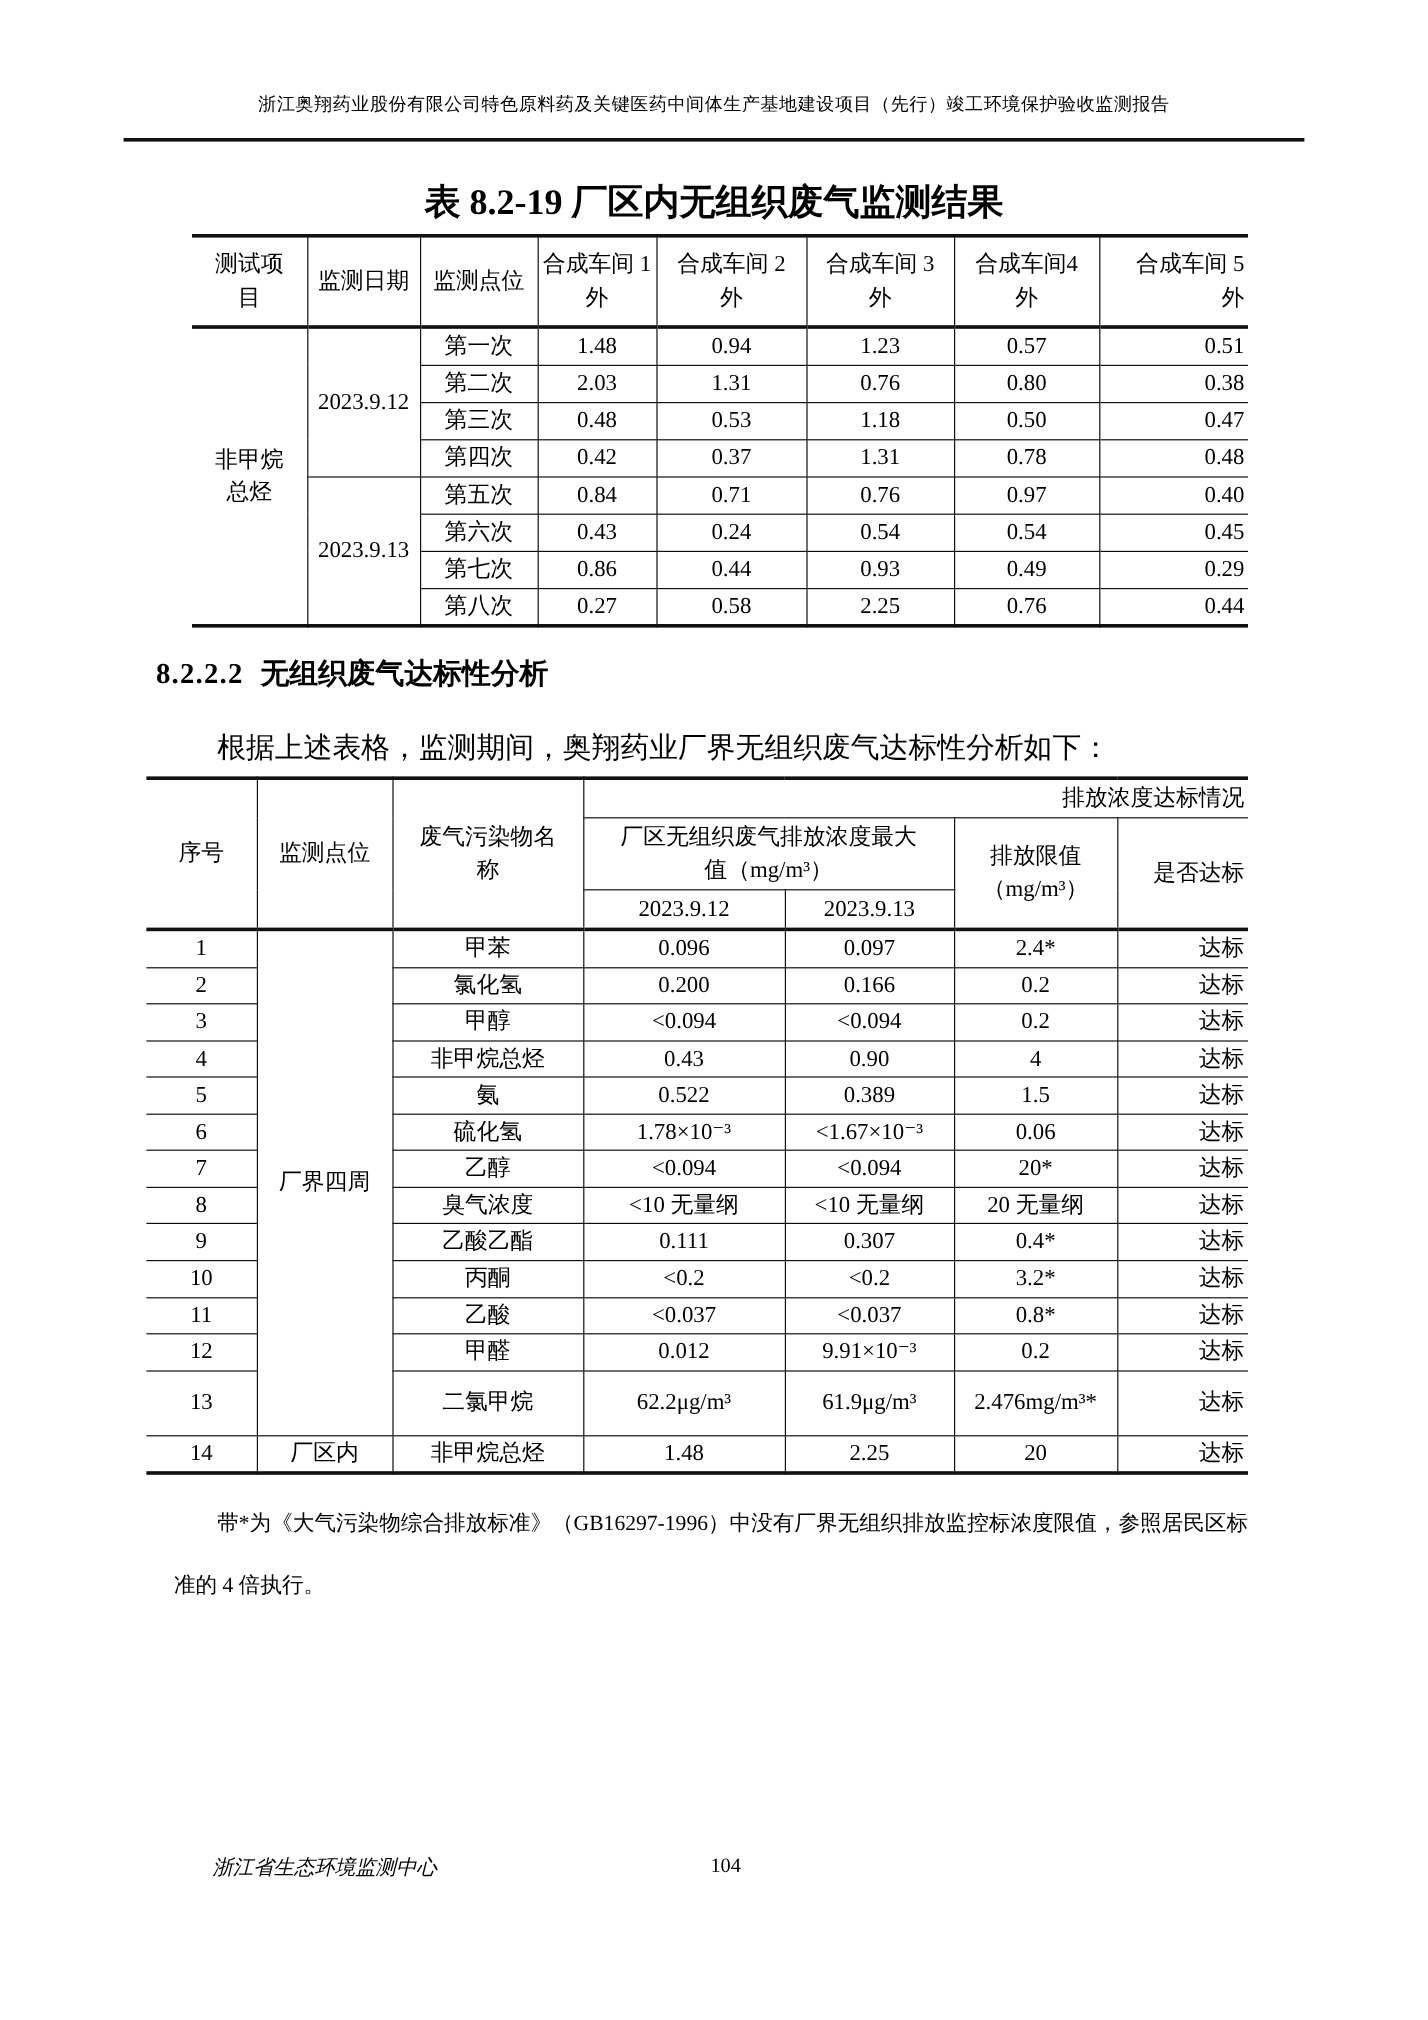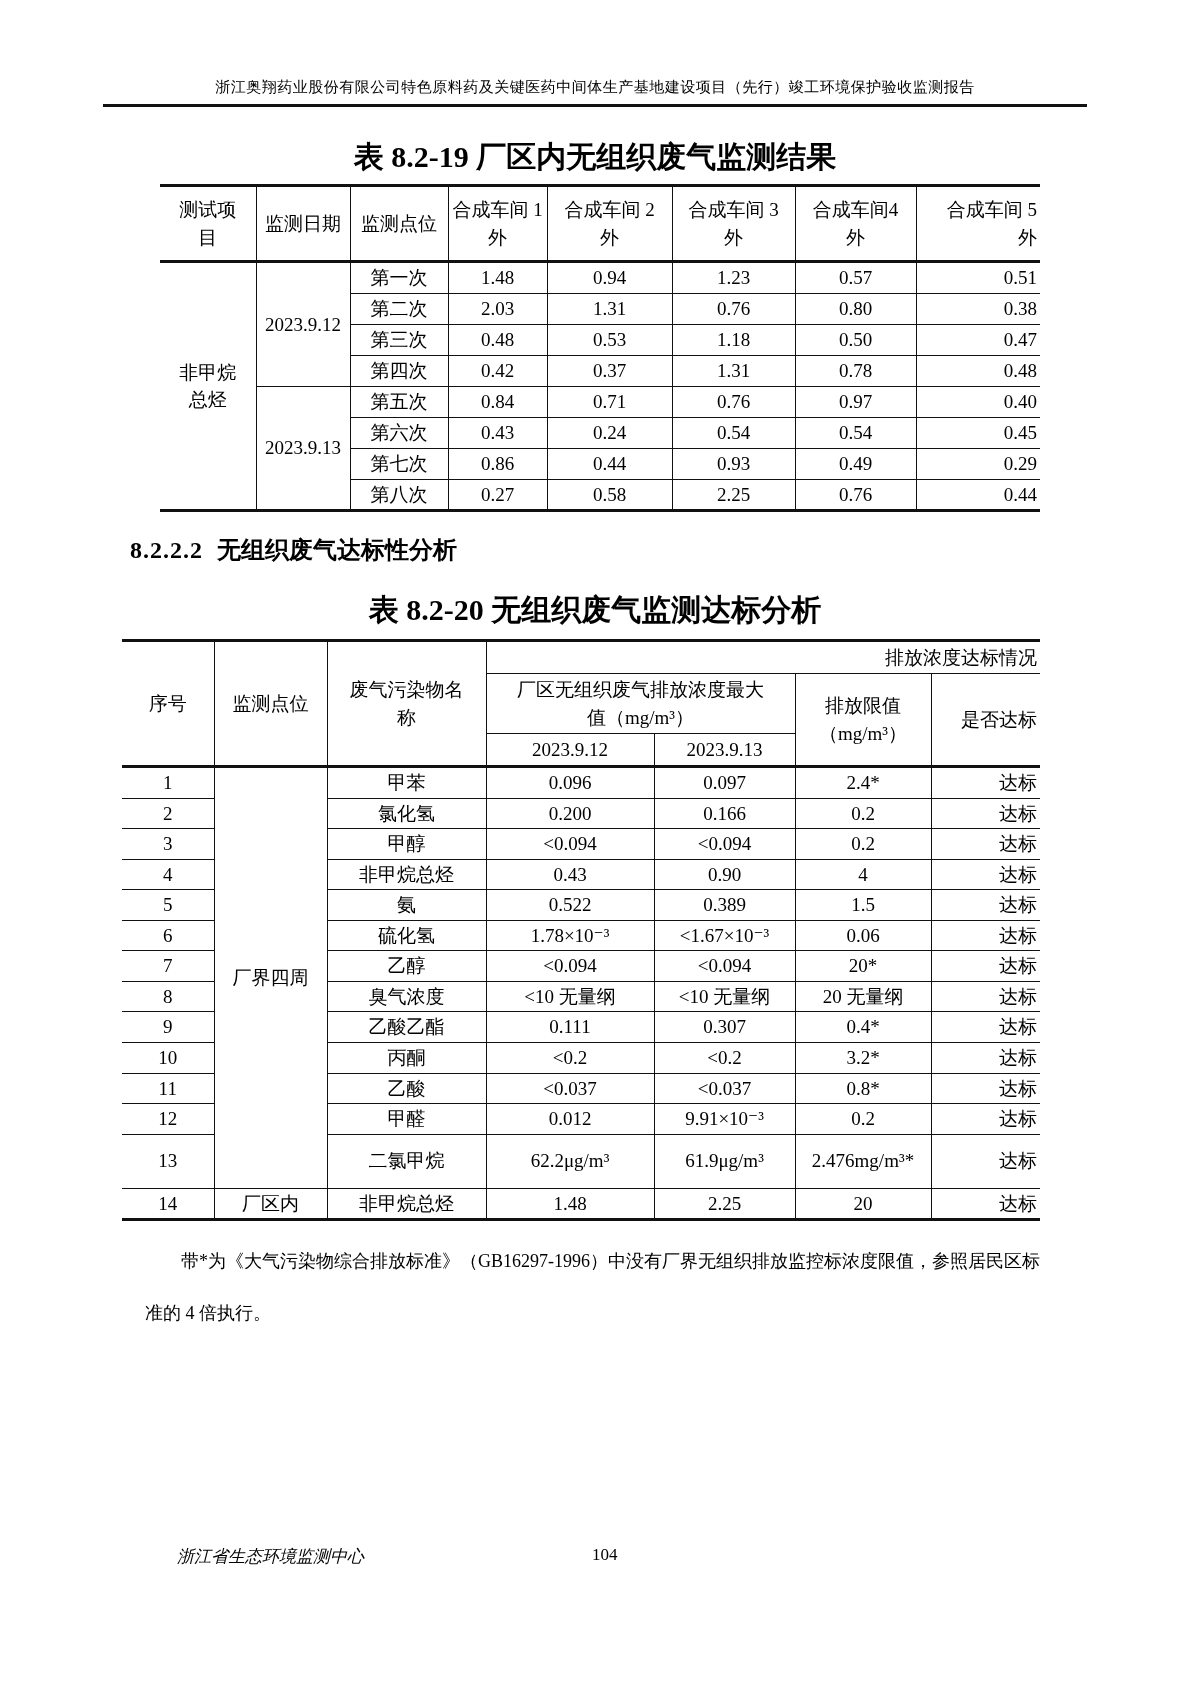--- a/index.html
+++ b/index.html
@@ -12,21 +12,21 @@
     color: #000;
     font-family: "Liberation Serif", "DejaVu Serif", serif;
     overflow: hidden;
   }
   
   .doc-header {
     margin: 78px 103px 0 103px;
     text-align: center;
     font-size: 15px;
     letter-spacing: 0.5px;
-    padding-bottom: 7px;
+    padding-bottom: 18px;
     border-bottom: 3px solid #111;
   }
   
   .tbl-title {
     text-align: center;
     font-weight: bold;
     font-size: 30px;
   }
   .t1-title { margin-top: 30px; }
   .t2-title { margin-top: 24px; }
@@ -215,22 +215,22 @@
         <td>0.76</td>
         <td class="no-r">0.44</td>
       </tr>
     </tbody>
   </table>
 
   <div class="section-heading">
     <span class="num">8.2.2.2</span><span>无组织废气达标性分析</span>
   </div>
 
-
-  <div class="tbl-title t2-title">表 8.2-20  无组织废气监测达标分析</div>
+  <div class="body-par">根据上述表格，监测期间，奥翔药业厂界无组织废气达标性分析如下：</div>
+
 
   <table class="t2">
     <colgroup>
       <col style="width:92px">
         <col style="width:113px">
         <col style="width:159px">
         <col style="width:168px">
       <col style="width:141px">
         <col style="width:136px">
         <col style="width:109px">

